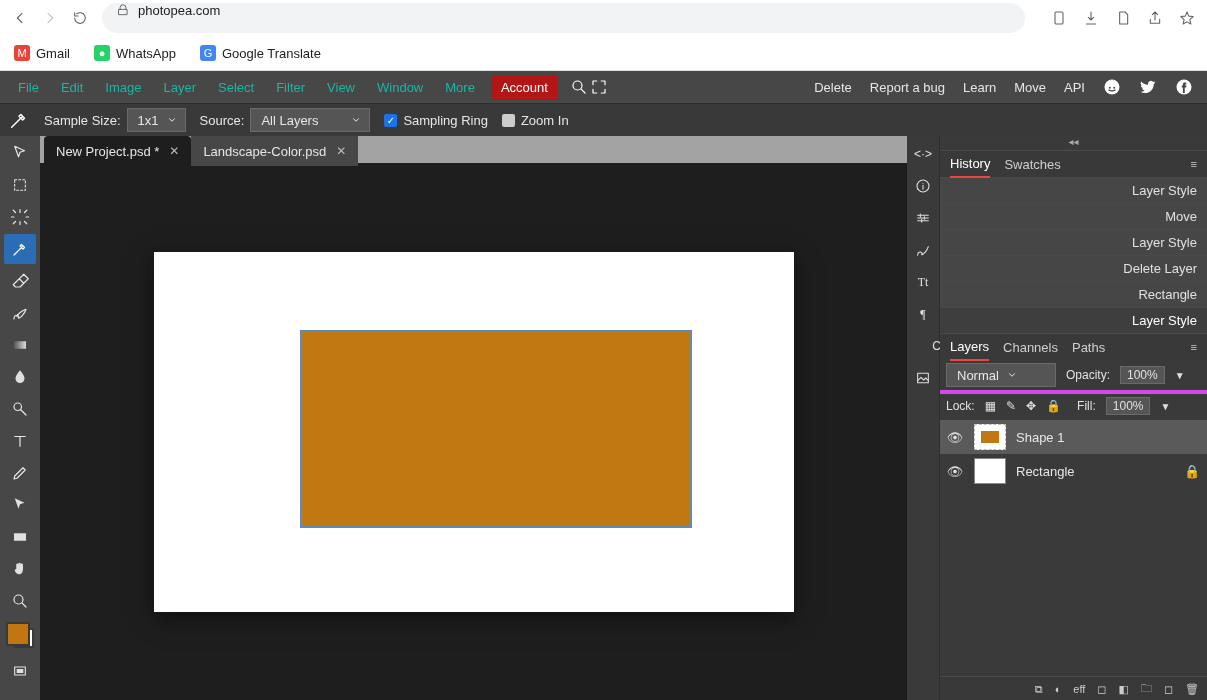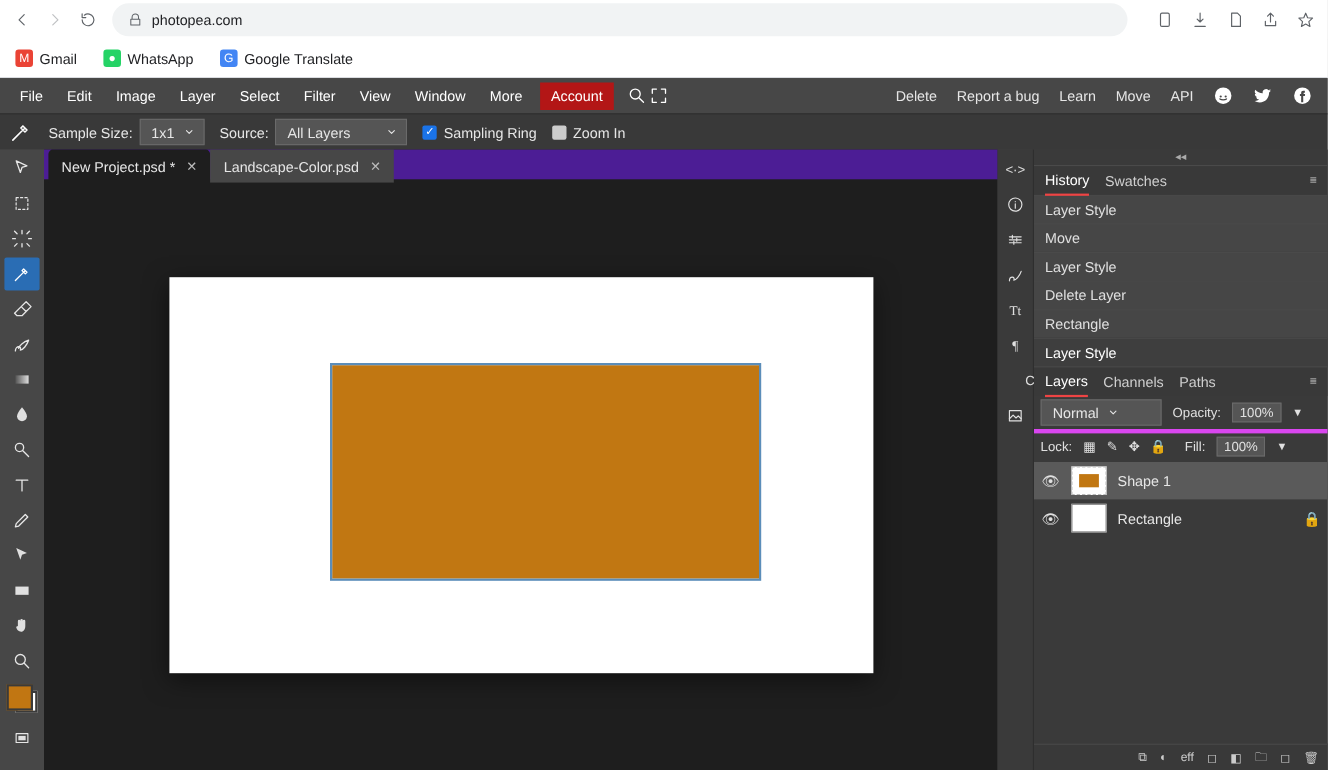--- a/index.html
+++ b/index.html
@@ -8,21 +8,21 @@
     color:#e6e6e6; background:#fff; overflow:hidden;
     -webkit-font-smoothing: antialiased;
   }
   .browser-bar {
     height:36px; display:flex; align-items:center; gap:14px; padding:0 12px;
     background:#fff;
   }
   .nav-icon { width:16px; height:16px; display:inline-flex; align-items:center; justify-content:center; color:#5f6368; }
   .nav-icon svg { width:16px; height:16px; }
   .addr {
-    display:flex; align-items:center; gap:8px; flex:1; height:30px; border-radius:15px;
+    display:flex; gap:8px; flex:1; height:30px; border-radius:15px;
     background:#f1f3f4; padding:0 14px; color:#5f6368; font-size:13px;
   }
   .addr .host { color:#202124; }
   .tb-group { display:flex; align-items:center; gap:16px; margin-left:12px; color:#5f6368; }
   .bookmarks {
     height:34px; display:flex; align-items:center; gap:24px; padding:0 14px;
     background:#fff; border-bottom:1px solid #dadce0; font-size:13px; color:#202124;
   }
   .bk { display:flex; align-items:center; gap:6px; }
   .bk-icon { width:16px; height:16px; display:inline-flex; align-items:center; justify-content:center; border-radius:3px; font-size:11px; color:#fff;}
@@ -33,21 +33,21 @@
     position:relative; height:630px; background:#474747;
     display:flex; flex-direction:column;
   }
 
   
   .app-top {
     height:32px; background:#474747; display:flex; align-items:center;
     padding:0 8px; gap:2px;
   }
   .menu-item {
-    padding:6px 10px; font-size:13px; color:#ffffff; border-radius:2px;
+    padding:6px 10px; font-size:13px; color:#14b8a6; border-radius:2px;
   }
   .menu-account {
     background:#b31616; color:#fff; padding:5px 10px; border-radius:0;
     font-size:13px; margin-left:4px;
   }
   .top-right {
     margin-left:auto; display:flex; align-items:center; gap:18px;
     font-size:13px; color:#e6e6e6; padding-right:6px;
   }
   .top-icon { width:18px; height:18px; display:flex; align-items:center; justify-content:center; color:#fff;}
@@ -91,21 +91,21 @@
     position:relative; width:28px; height:26px; margin-top:4px;
   }
   .swatch-a{ position:absolute; left:0; top:0; width:20px; height:20px; background:#c17612; border:2px solid #3a3a3a;}
   .swatch-b{ position:absolute; right:0; bottom:0; width:16px; height:16px; background:#fff; border:2px solid #3a3a3a;}
 
   .canvas-col {
     flex:1; display:flex; flex-direction:column; min-width:0;
     background:#1e1e1e;
   }
   .doc-tabs {
-    height:27px; display:flex; align-items:flex-start; background:#4c1d95;
+    height:27px; display:flex; align-items:flex-start; background:#a3a3a3;
     padding-left:4px;
   }
   .doc-tab {
     height:30px; display:flex; align-items:center; gap:10px; padding:0 12px;
     background:#474747; font-size:13px; color:#e6e6e6;
   }
   .doc-tab.active { background:#1e1e1e; border-top-left-radius:4px; border-top-right-radius:4px;}
   .doc-close { font-size:12px; color:#bbb;}
   .canvas-area {
     flex:1; display:flex; align-items:center; justify-content:center;
@@ -137,21 +137,21 @@
   }
   .panel-head {
     height:26px; background:#393939; display:flex; align-items:center; gap:14px;
     padding:0 10px; font-size:13px; color:#cfcfcf; border-top:1px solid #4a4a4a;
     position:relative;
   }
   .panel-head .tab { padding:4px 0; height:18px; display:flex; align-items:center;}
   .panel-head .tab.active { color:#fff; border-bottom:2px solid #ef4444; }
   .panel-more { margin-left:auto; color:#cfcfcf; font-size:11px;}
   .side-arrows { height:14px; display:flex; justify-content:center; gap:20px; color:#aaa; font-size:10px; background:#3a3a3a;}
-  .history-list { background:#3a3a3a; }
+  .history-list { background:#3a3a3a;text-align:right; }
   .h-item {
     padding:5px 10px; font-size:13px; border-top:1px solid #4a4a4a;
     color:#e0e0e0; background:#464646;
   }
   .h-item.active { background:#3e3e3e; color:#fff;}
   .layers-controls {
     display:flex; align-items:center; gap:10px; padding:3px 6px; font-size:12px; color:#e0e0e0;
   }
   .layers-controls.row2{ border-top:4px solid #d946ef;}
   .val-box { background:#555; border:1px solid #6a6a6a; padding:1px 6px; }

